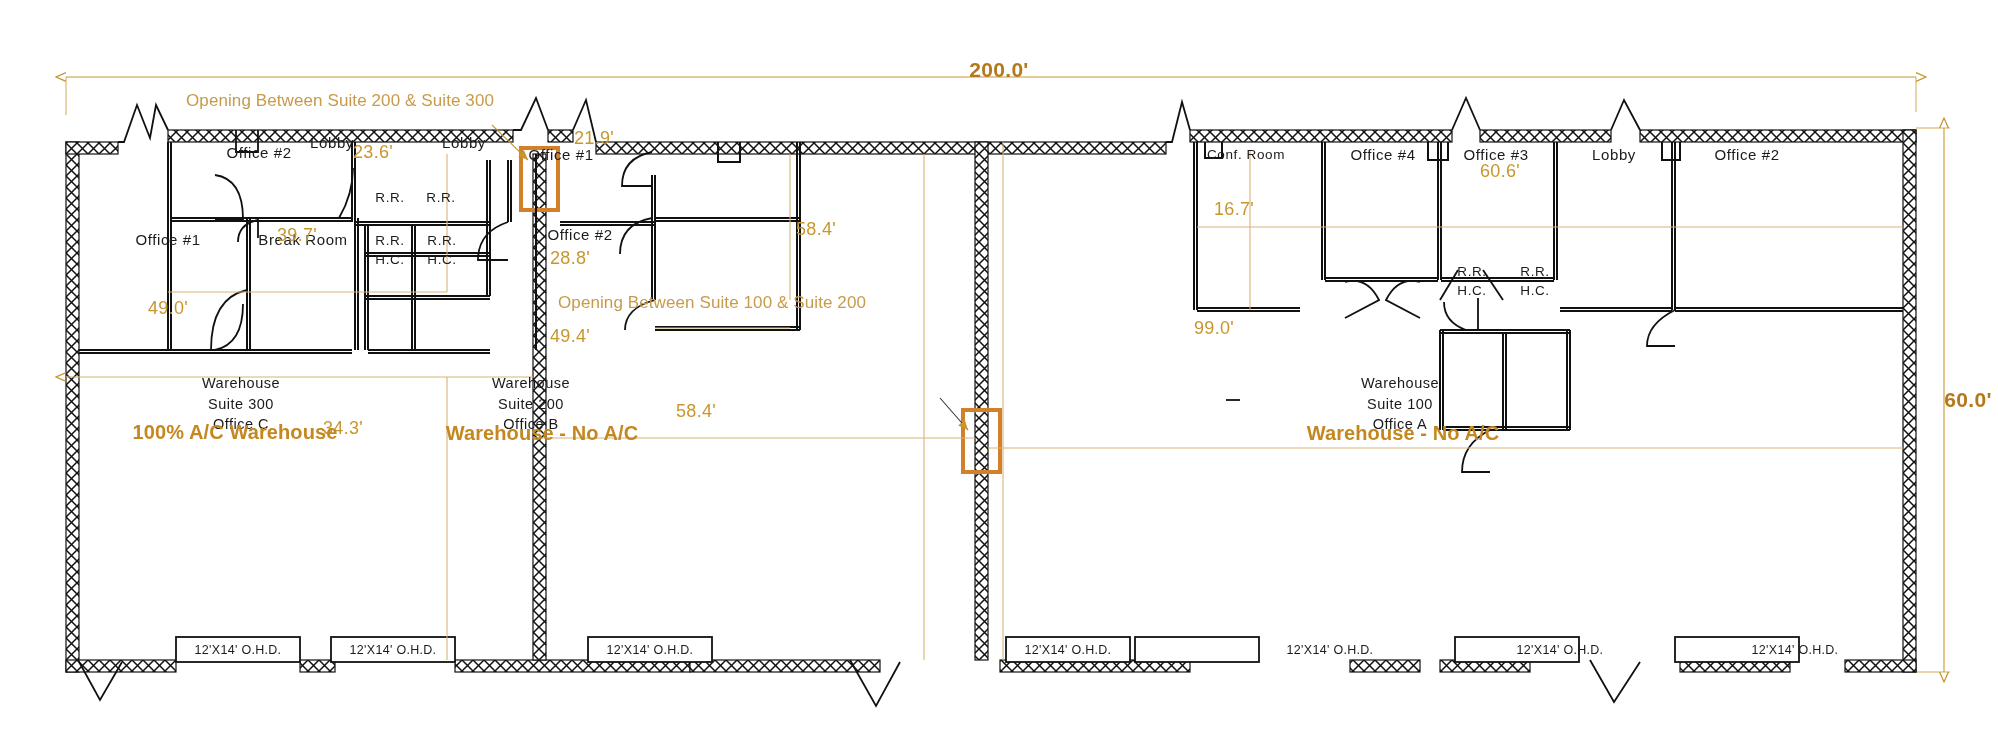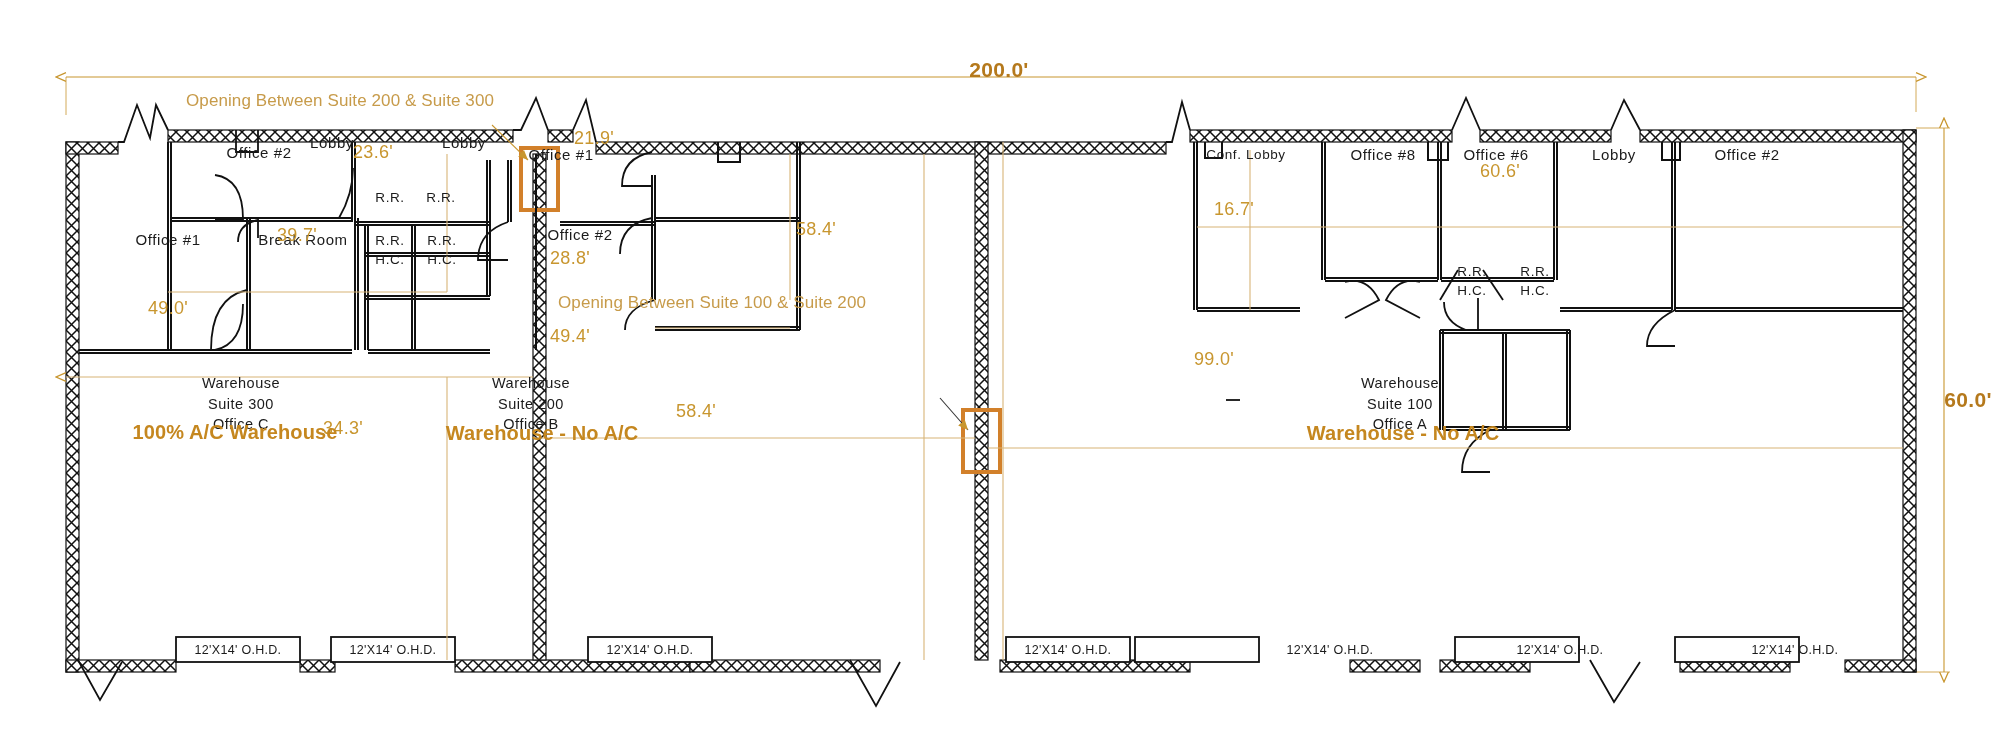--- a/index.html
+++ b/index.html
@@ -359,34 +359,34 @@
   <div class="lbl dim ctr" style="left:816px; top:230px;">58.4'</div>
   <div class="lbl dim ctr" style="left:696px; top:412px;">58.4'</div>
 
   <div class="lbl wh ctrx" style="left:531px; top:373px;">
     <div>Warehouse</div>
     <div>Suite  200</div>
     <div>Office  B</div>
   </div>
   <div class="lbl acnote ctrx" style="left:542px; top:421px;">Warehouse - No A/C</div>
 
-  <div class="lbl room sm ctr" style="left:1246px; top:155px;">Conf.  Lobby</div>
-  <div class="lbl room ctr" style="left:1383px; top:155px;">Office  #8</div>
-  <div class="lbl room ctr" style="left:1496px; top:155px;">Office  #6</div>
+  <div class="lbl room sm ctr" style="left:1246px; top:155px;">Conf.  Room</div>
+  <div class="lbl room ctr" style="left:1383px; top:155px;">Office  #4</div>
+  <div class="lbl room ctr" style="left:1496px; top:155px;">Office  #3</div>
   <div class="lbl room ctr" style="left:1614px; top:155px;">Lobby</div>
   <div class="lbl room ctr" style="left:1747px; top:155px;">Office  #2</div>
 
   <div class="lbl room sm ctr" style="left:1472px; top:272px;">R.R.</div>
   <div class="lbl room sm ctr" style="left:1472px; top:291px;">H.C.</div>
   <div class="lbl room sm ctr" style="left:1535px; top:272px;">R.R.</div>
   <div class="lbl room sm ctr" style="left:1535px; top:291px;">H.C.</div>
 
   <div class="lbl dim ctr" style="left:1500px; top:172px;">60.6'</div>
   <div class="lbl dim ctr" style="left:1234px; top:210px;">16.7'</div>
-  <div class="lbl dim ctr" style="left:1214px; top:360px;">99.0'</div>
+  <div class="lbl dim ctr" style="left:1214px; top:329px;">99.0'</div>
 
   <div class="lbl wh ctrx" style="left:1400px; top:373px;">
     <div>Warehouse</div>
     <div>Suite  100</div>
     <div>Office  A</div>
   </div>
   <div class="lbl acnote ctrx" style="left:1403px; top:421px;">Warehouse - No A/C</div>
 
   <div class="lbl ohd ctr" style="left:238px; top:650px;">12'X14'  O.H.D.</div>
   <div class="lbl ohd ctr" style="left:393px; top:650px;">12'X14'  O.H.D.</div>

